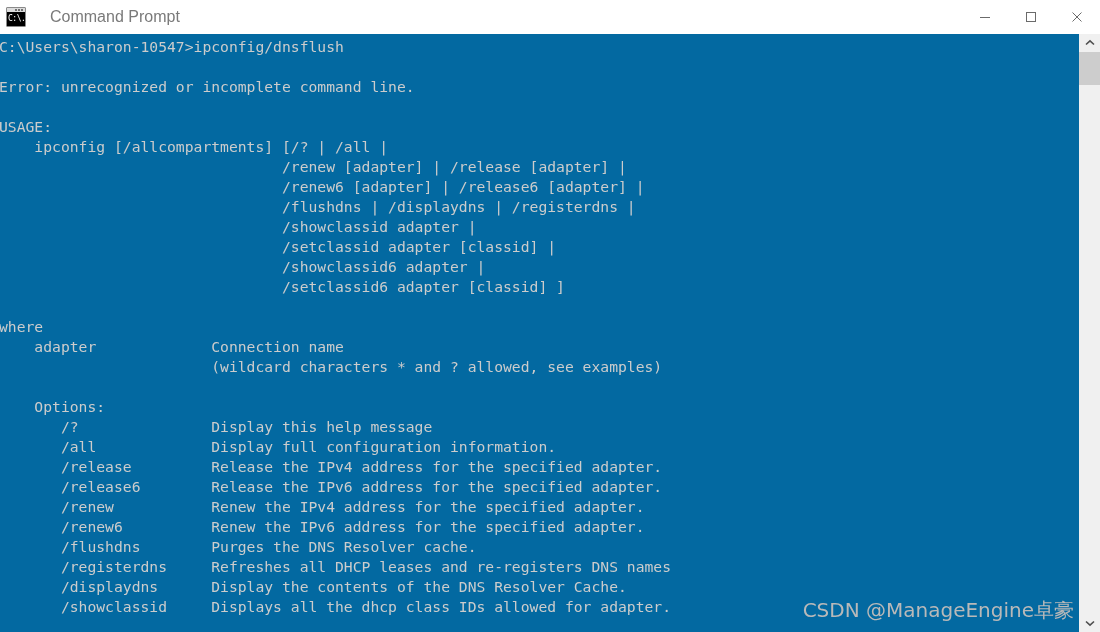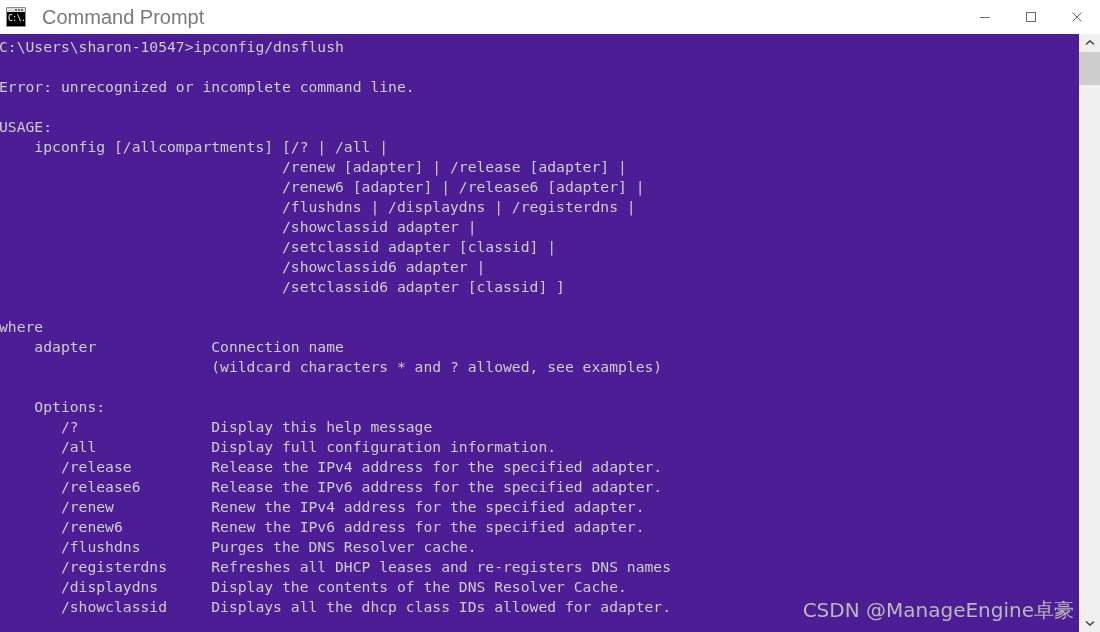--- a/index.html
+++ b/index.html
@@ -74,22 +74,22 @@
     color: #ffffff;
     font-family: "DejaVu Sans Mono", monospace;
     font-size: 8px;
     line-height: 13px;
     padding-left: 1px;
     letter-spacing: -0.5px;
     white-space: nowrap;
     overflow: hidden;
   }
   #title-text {
-    margin-left: 16px;
-    font-size: 20px;
+    margin-left: 24px;
+    font-size: 16px;
     color: #7a7a7a;
     font-family: "Liberation Sans", sans-serif;
     white-space: nowrap;
   }
 
   #title-controls {
     margin-left: auto;
     display: flex;
     height: 34px;
   }
@@ -107,21 +107,21 @@
     stroke: #6b6b6b;
   }
 
   
   #terminal {
     position: absolute;
     left: 0;
     top: 34px;
     width: 1081px;
     height: 598px;
-    background: #4c1d95;
+    background: #0369a1;
     overflow: hidden;
   }
   #console-text {
     margin: 0;
     padding: 0;
     position: absolute;
     left: -1px;
     top: 3px;
     color: #ccccc c;
     color: #cccccc;

